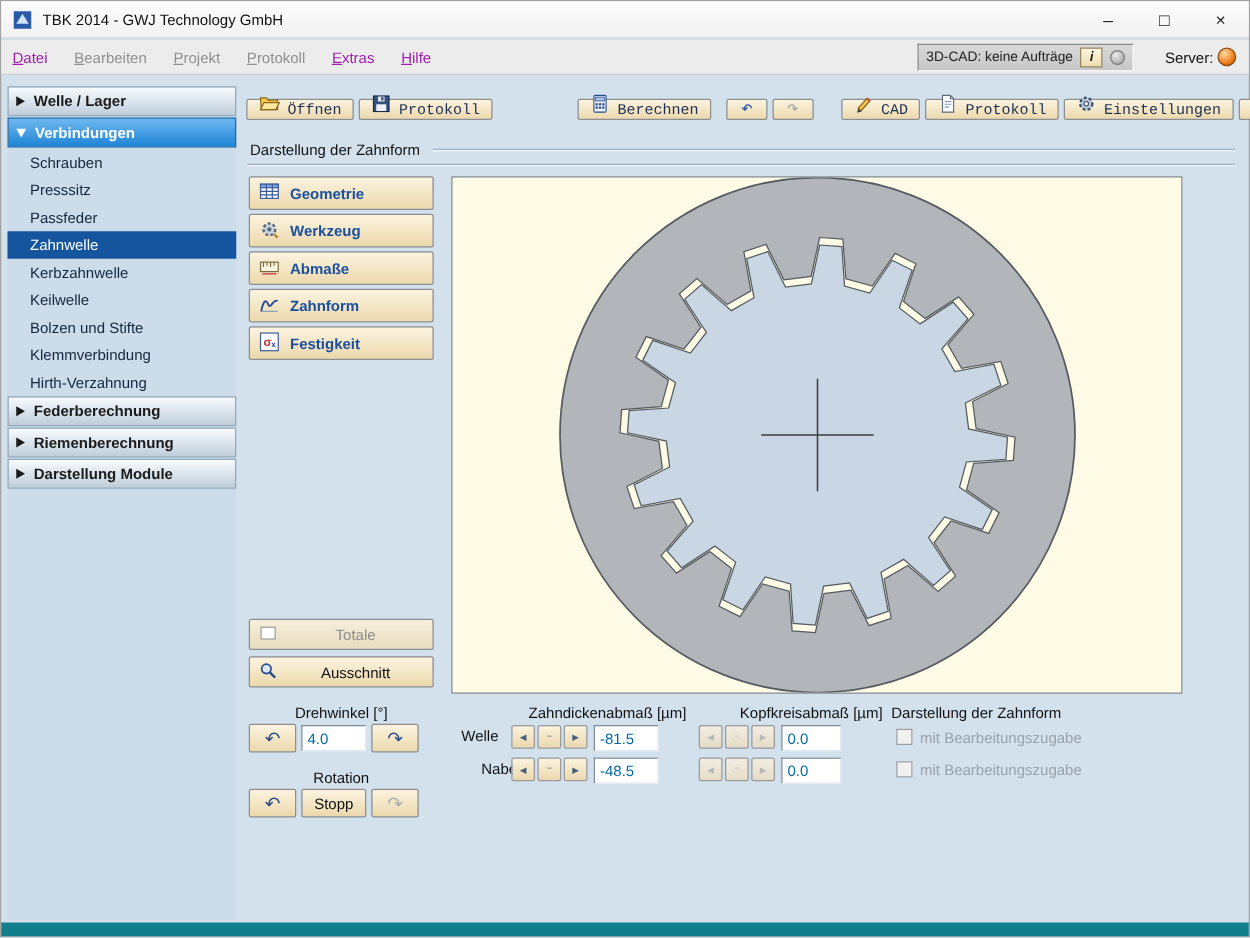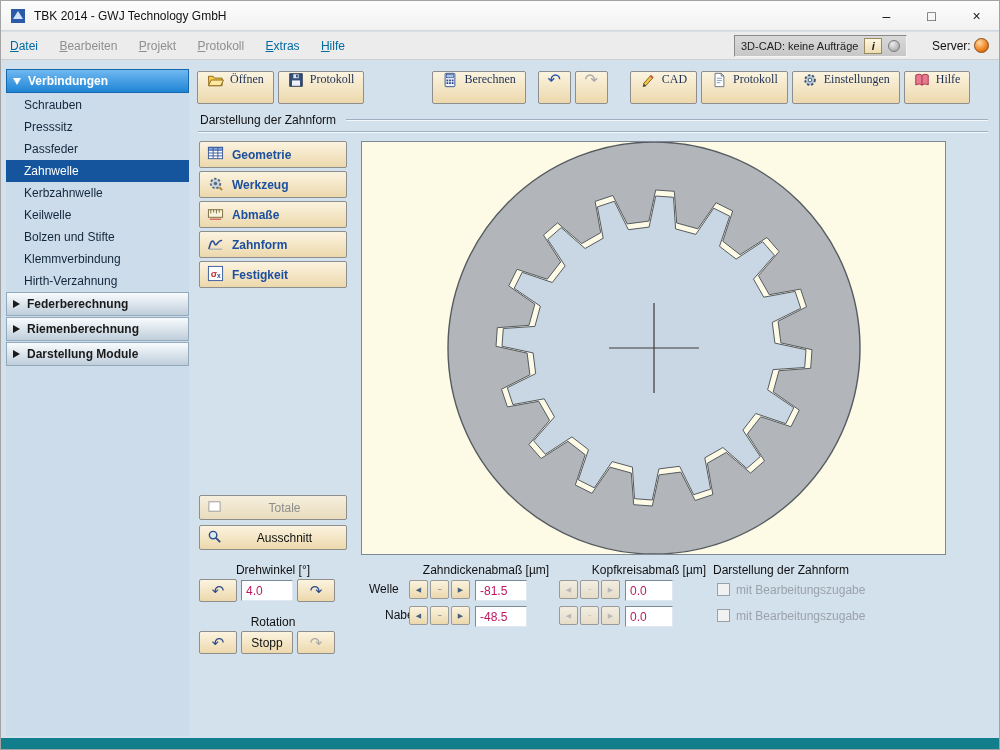--- a/index.html
+++ b/index.html
@@ -17,21 +17,21 @@
   .titlebar { position:absolute; left:0; top:0; right:0; height:30px;
     background:linear-gradient(#fdfdfd,#f1f1f1); border-bottom:1px solid #d6d6d6; }
   .app-icon { position:absolute; left:9px; top:7px; width:16px; height:16px; }
   .title-text { position:absolute; left:33px; top:0; line-height:30px; color:#111; }
   .win-controls { position:absolute; right:0; top:0; height:30px; display:flex; }
   .win-btn { width:45px; text-align:center; line-height:30px; font-size:14px; color:#222; cursor:pointer; }
 
   
   .menubar { position:absolute; left:0; top:31px; right:0; height:28px;
     background:#ececec; border-bottom:1px solid #cfcfcf; }
-  .menu-item { display:inline-block; padding:0 9px; line-height:28px; color:#0369a1; cursor:pointer; }
+  .menu-item { display:inline-block; padding:0 9px; line-height:28px; color:#a21caf; cursor:pointer; }
   .menu-item::first-letter { text-decoration:underline; }
   .menu-item.disabled { color:#8f8f8f; cursor:default; }
   .cad-box { position:absolute; left:733px; top:3px; height:22px; display:flex; align-items:center;
     gap:6px; padding:0 6px; font-size:11px; color:#222;
     background:linear-gradient(#d9d9d9,#c7c7c7);
     border:1px solid; border-color:#8a8a8a #f5f5f5 #f5f5f5 #8a8a8a; }
   .info-btn { width:18px; height:16px; text-align:center; line-height:15px; font-weight:bold; font-style:italic;
     background:linear-gradient(#fdf6e0,#eeddb0); border:1px solid #998a60; cursor:pointer; font-size:11px;}
   .led { border-radius:50%; display:inline-block; }
   .led.gray { width:12px; height:12px; background:radial-gradient(circle at 35% 30%, #ececec, #999); border:1px solid #7a7a7a; }
@@ -47,23 +47,23 @@
   .sb-header.active { background:linear-gradient(#6fb8f0,#1f85d6); border-color:#1566ab; color:#fff; }
   .tri-right { width:0; height:0; border-left:7px solid #1a1a1a; border-top:4px solid transparent; border-bottom:4px solid transparent; }
   .tri-down { width:0; height:0; border-top:7px solid #fff; border-left:4px solid transparent; border-right:4px solid transparent; }
   .sb-item { height:22px; line-height:22px; padding-left:18px; color:#12273c; cursor:pointer; }
   .sb-item.selected { background:#14559e; color:#fff; }
 
   
   .content { position:absolute; left:192px; top:68px; right:5px; bottom:13px; }
 
   .toolbar { position:absolute; left:4px; top:4px; height:29px; display:flex; align-items:center; }
-  .tb-btn { height:33px; display:inline-flex; align-items:flex-start; gap:6px; padding:0 9px; margin-right:4px;
+  .tb-btn { height:17px; display:inline-flex; align-items:flex-end; gap:6px; padding:0 9px; margin-right:4px;
     background:linear-gradient(#fcf4e0,#ecd8ac); border:1px solid #8e8e8e; border-radius:2px;
-    color:#1c2f52; font-size:12px; font-family:Liberation Serif, serif; cursor:pointer; white-space:nowrap; }
+    color:#1c2f52; font-size:12px; font-family:Liberation Mono, monospace; cursor:pointer; white-space:nowrap; }
   .tb-btn.icon-only { width:33px; justify-content:center; padding:0; }
   .tb-btn .glyph { font-size:16px; color:#2a55aa; line-height:1; }
   .tb-btn.disabled .glyph { color:#a8a8a8; }
   .gap-lg { margin-left:64px; } .gap-sm { margin-left:8px; } .gap-md { margin-left:18px; }
 
   .section-row { position:absolute; left:7px; top:44px; right:6px; display:flex; align-items:center; gap:10px; color:#111; }
   .hr-line { flex:1; height:2px; border-top:1px solid #9fb0c0; border-bottom:1px solid #f4f8fb; }
   .full-line { position:absolute; left:5px; right:6px; top:62px; height:2px;
     border-top:1px solid #9fb0c0; border-bottom:1px solid #f4f8fb; }
 
@@ -76,21 +76,21 @@
   .view-btn.disabled { color:#8d8d8d; background:linear-gradient(#f6efdd,#e9dcbd); cursor:default; }
   .view-btn .v-label { flex:1; text-align:center; }
 
   .gear-canvas { position:absolute; left:168px; top:72px; width:585px; height:414px;
     background:#fdfbe6; border:1px solid #7c8894; }
 
   .ctl-label { position:absolute; color:#111; white-space:nowrap; }
   .ctl-label.center { text-align:center; }
   .field { position:absolute; height:21px; background:#fff; padding:1px 4px;
     border:1px solid; border-color:#7a8a98 #dfe8f0 #dfe8f0 #7a8a98;
-    font-family:inherit; font-size:12px; color:#be185d; }
+    font-family:inherit; font-size:12px; color:#0369a1; }
   .rot-btn { position:absolute; width:38px; height:23px; display:flex; align-items:center; justify-content:center;
     background:linear-gradient(#fcf4e0,#ecd8ac); border:1px solid #8e8e8e; border-radius:2px;
     font-size:15px; color:#2a4a8a; cursor:pointer; font-family:inherit; }
   .rot-btn.disabled { color:#ababab; cursor:default; }
   .stopp-btn { position:absolute; width:52px; height:23px; display:flex; align-items:center; justify-content:center;
     background:linear-gradient(#fcf4e0,#ecd8ac); border:1px solid #8e8e8e; border-radius:2px;
     font-size:12px; color:#111; cursor:pointer; font-family:inherit; }
   .spin-group { position:absolute; display:flex; gap:2px; }
   .spin { width:19px; height:19px; display:flex; align-items:center; justify-content:center; padding:0;
     background:linear-gradient(#fbf3dd,#ecd8ae); border:1px solid #9a9a9a; border-radius:2px;
@@ -131,20 +131,24 @@
     <div class="cad-box">
       <span>3D-CAD: keine Aufträge</span>
       <span class="info-btn">i</span>
       <span class="led gray"></span>
     </div>
     <span class="server-label">Server:</span>
     <span class="led orange"></span>
   </div>
 
   <div class="sidebar">
+    <div class="sb-header">
+      <span class="tri-right"></span>
+      <span>Welle / Lager</span>
+    </div>
     <div class="sb-header active">
       <span class="tri-down"></span>
       <span>Verbindungen</span>
     </div>
     <div class="sb-item">Schrauben</div>
     <div class="sb-item">Presssitz</div>
     <div class="sb-item">Passfeder</div>
     <div class="sb-item selected">Zahnwelle</div>
     <div class="sb-item">Kerbzahnwelle</div>
     <div class="sb-item">Keilwelle</div>

